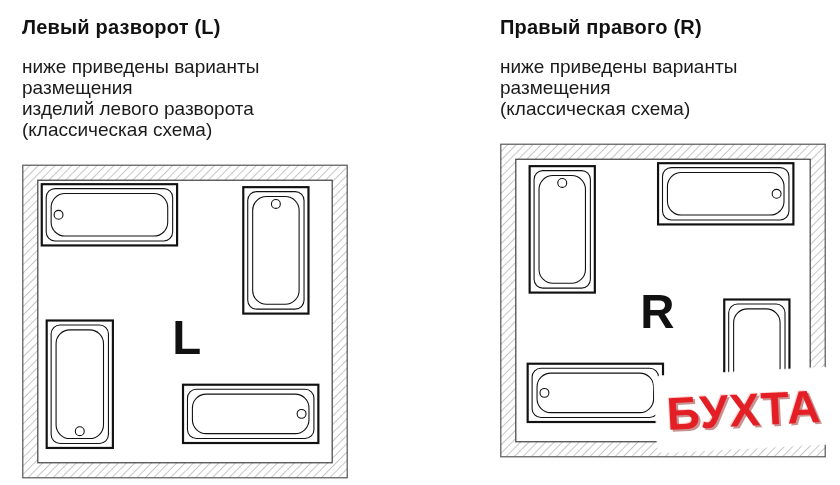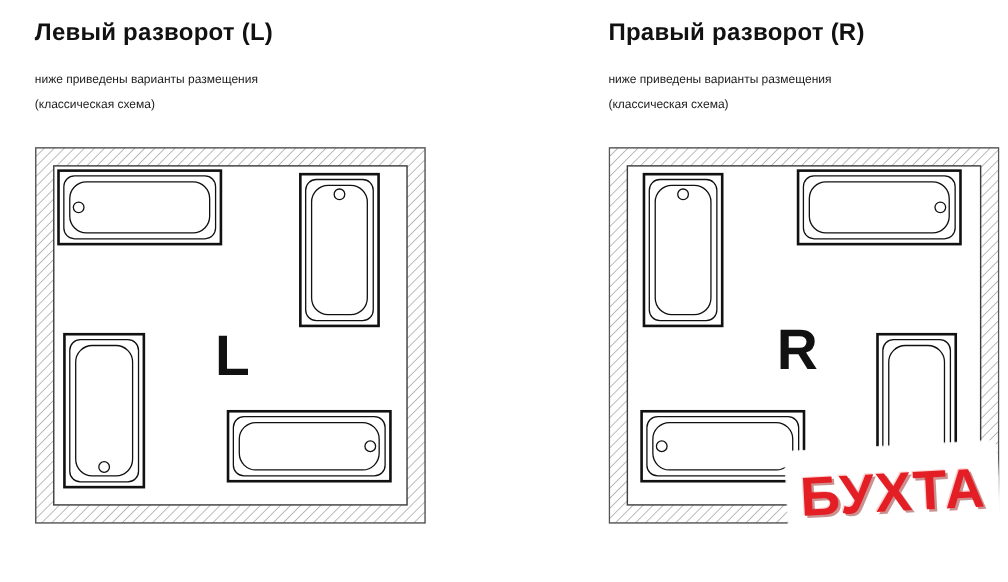--- a/index.html
+++ b/index.html
@@ -13,36 +13,35 @@
     position: relative;
   }
   .page {
     width: 840px;
     height: 485px;
     position: relative;
     display: flex;
     padding: 14px 0 0 22px;
     box-sizing: border-box;
     gap: 152px;
-    justify-content: center;
   }
   .panel {
     width: 326px;
     flex: 0 0 326px;
   }
   .panel-title {
     font-size: 20px;
     font-weight: bold;
     color: #111;
     line-height: 26px;
     margin: 0 0 16px 0;
     letter-spacing: 0.2px;
   }
   .panel-subtitle {
-    font-size: 10px;
+    font-size: 19px;
     color: #1b1b1b;
     line-height: 21px;
   }
   .room-wrap {
     margin-top: 24px;
   }
   svg.room { display: block; }
   .room-letter {
     font-family: "Liberation Sans", sans-serif;
     font-weight: bold;
@@ -73,20 +72,21 @@
 </style>
 </head>
 <body>
 
 <div class="page">
 
   <div class="panel">
     <h1 class="panel-title">Левый разворот (L)</h1>
     <div class="panel-subtitle">
       <div>ниже приведены варианты размещения</div>
+      <div>изделий левого разворота</div>
       <div>(классическая схема)</div>
     </div>
     <div class="room-wrap">
       <svg class="room" viewBox="0 0 330 318" width="326" height="315" xmlns="http://www.w3.org/2000/svg">
         <defs>
           <pattern id="hatch0" width="6" height="6" patternUnits="userSpaceOnUse" patternTransform="rotate(45)">
             <line x1="0" y1="0" x2="0" y2="6" stroke="#8d8d8d" stroke-width="1"></line>
           </pattern>
         </defs>
         <rect x="0.8" y="0.8" width="328.4" height="316.4" fill="url(#hatch0)" stroke="#555" stroke-width="1.2"></rect>
@@ -116,21 +116,21 @@
               <rect x="172.5" y="232.5" width="118" height="40" rx="14" ry="14" fill="#ffffff" stroke="#111" stroke-width="1.1"></rect>
               <circle cx="283" cy="252.5" r="4.5" fill="#ffffff" stroke="#111" stroke-width="1.1"></circle>
             </g>
           </g>
         <text class="room-letter" x="152" y="192">L</text>
       </svg>
     </div>
   </div>
 
   <div class="panel">
-    <h1 class="panel-title">Правый разворот (R)</h1>
+    <h1 class="panel-title">Правый правого (R)</h1>
     <div class="panel-subtitle">
       <div>ниже приведены варианты размещения</div>
       <div>(классическая схема)</div>
     </div>
     <div class="room-wrap">
       <svg class="room" viewBox="0 0 330 318" width="326" height="315" xmlns="http://www.w3.org/2000/svg">
         <defs>
           <pattern id="hatch1" width="6" height="6" patternUnits="userSpaceOnUse" patternTransform="rotate(45)">
             <line x1="0" y1="0" x2="0" y2="6" stroke="#8d8d8d" stroke-width="1"></line>
           </pattern>

